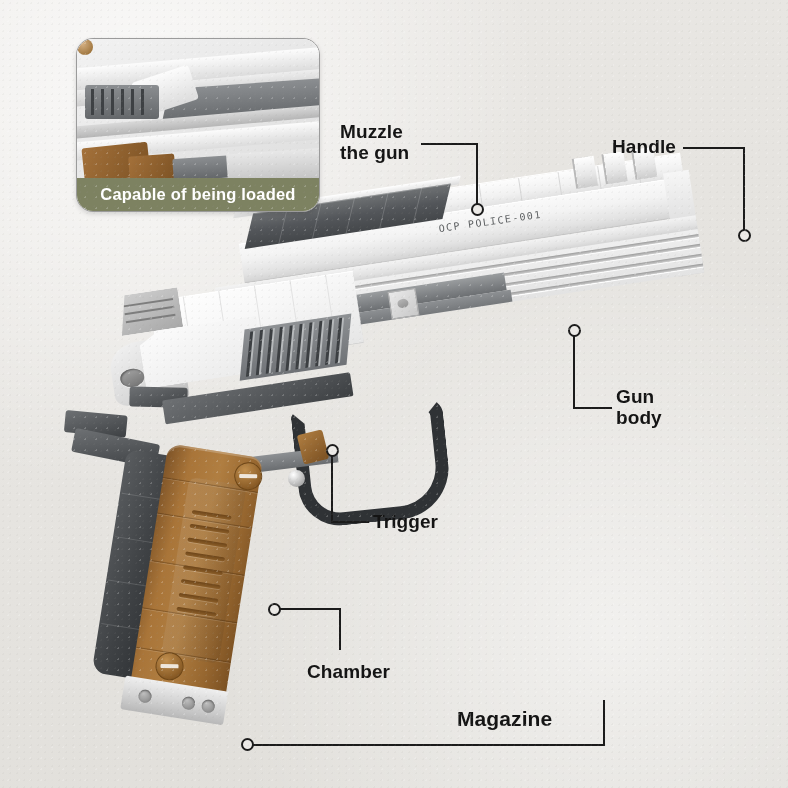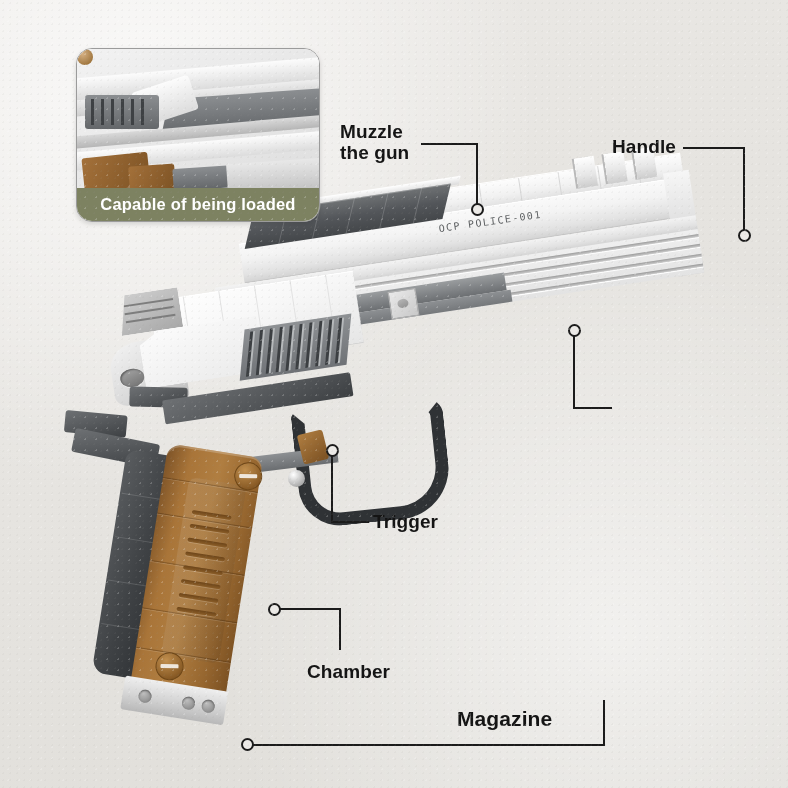--- a/index.html
+++ b/index.html
@@ -400,37 +400,39 @@
   <div class="dot" style="left:471px;top:203px;"></div>
 
   <div class="clabel" style="left:612px;top:136px;">Handle</div>
   <div class="lead h" style="left:683px;top:147px;width:62px;"></div>
   <div class="lead v" style="left:743px;top:147px;height:84px;"></div>
   <div class="dot" style="left:738px;top:229px;"></div>
 
   <div class="dot" style="left:568px;top:324px;"></div>
   <div class="lead v" style="left:573px;top:336px;height:73px;"></div>
   <div class="lead h" style="left:573px;top:407px;width:39px;"></div>
+  <div class="clabel" style="left:616px;top:386px;width:90px;">Gun
+body</div>
 
   <div class="dot" style="left:326px;top:444px;"></div>
   <div class="lead v" style="left:331px;top:456px;height:67px;"></div>
   <div class="lead h" style="left:331px;top:521px;width:38px;"></div>
   <div class="clabel" style="left:373px;top:511px;">Trigger</div>
 
   <div class="dot" style="left:268px;top:603px;"></div>
   <div class="lead h" style="left:280px;top:608px;width:61px;"></div>
   <div class="lead v" style="left:339px;top:608px;height:42px;"></div>
   <div class="clabel" style="left:307px;top:661px;">Chamber</div>
 
   <div class="dot" style="left:241px;top:738px;"></div>
   <div class="lead h" style="left:253px;top:744px;width:352px;"></div>
   <div class="lead v" style="left:603px;top:700px;height:44px;"></div>
   <div class="clabel" style="left:457px;top:708px;font-size:21px;">Magazine</div>
 
-  <div class="card" style="left:76px;top:48px;width:242px;height:172px;">
+  <div class="card" style="left:76px;top:38px;width:242px;height:172px;border-radius:17px;">
     <div class="card-img">
       <div class="i1">
         <div class="bar" style="left:-10px;top:18px;width:280px;height:22px;transform:rotate(-5deg);"></div>
         <div class="bar" style="left:-10px;top:40px;width:280px;height:16px;transform:rotate(-5deg);background:linear-gradient(180deg,#eee,#cfcfcf);"></div>
         <div class="dark" style="left:88px;top:44px;width:180px;height:36px;transform:rotate(-4deg) skewX(-16deg);"></div>
         <div class="bar" style="left:58px;top:34px;width:60px;height:36px;transform:rotate(-18deg);border-radius:4px;"></div>
         <div class="dark" style="left:8px;top:46px;width:74px;height:34px;border-radius:3px;"></div>
         <div class="vslot" style="left:14px;top:50px;height:26px;"></div>
         <div class="vslot" style="left:24px;top:50px;height:26px;"></div>
         <div class="vslot" style="left:34px;top:50px;height:26px;"></div>

